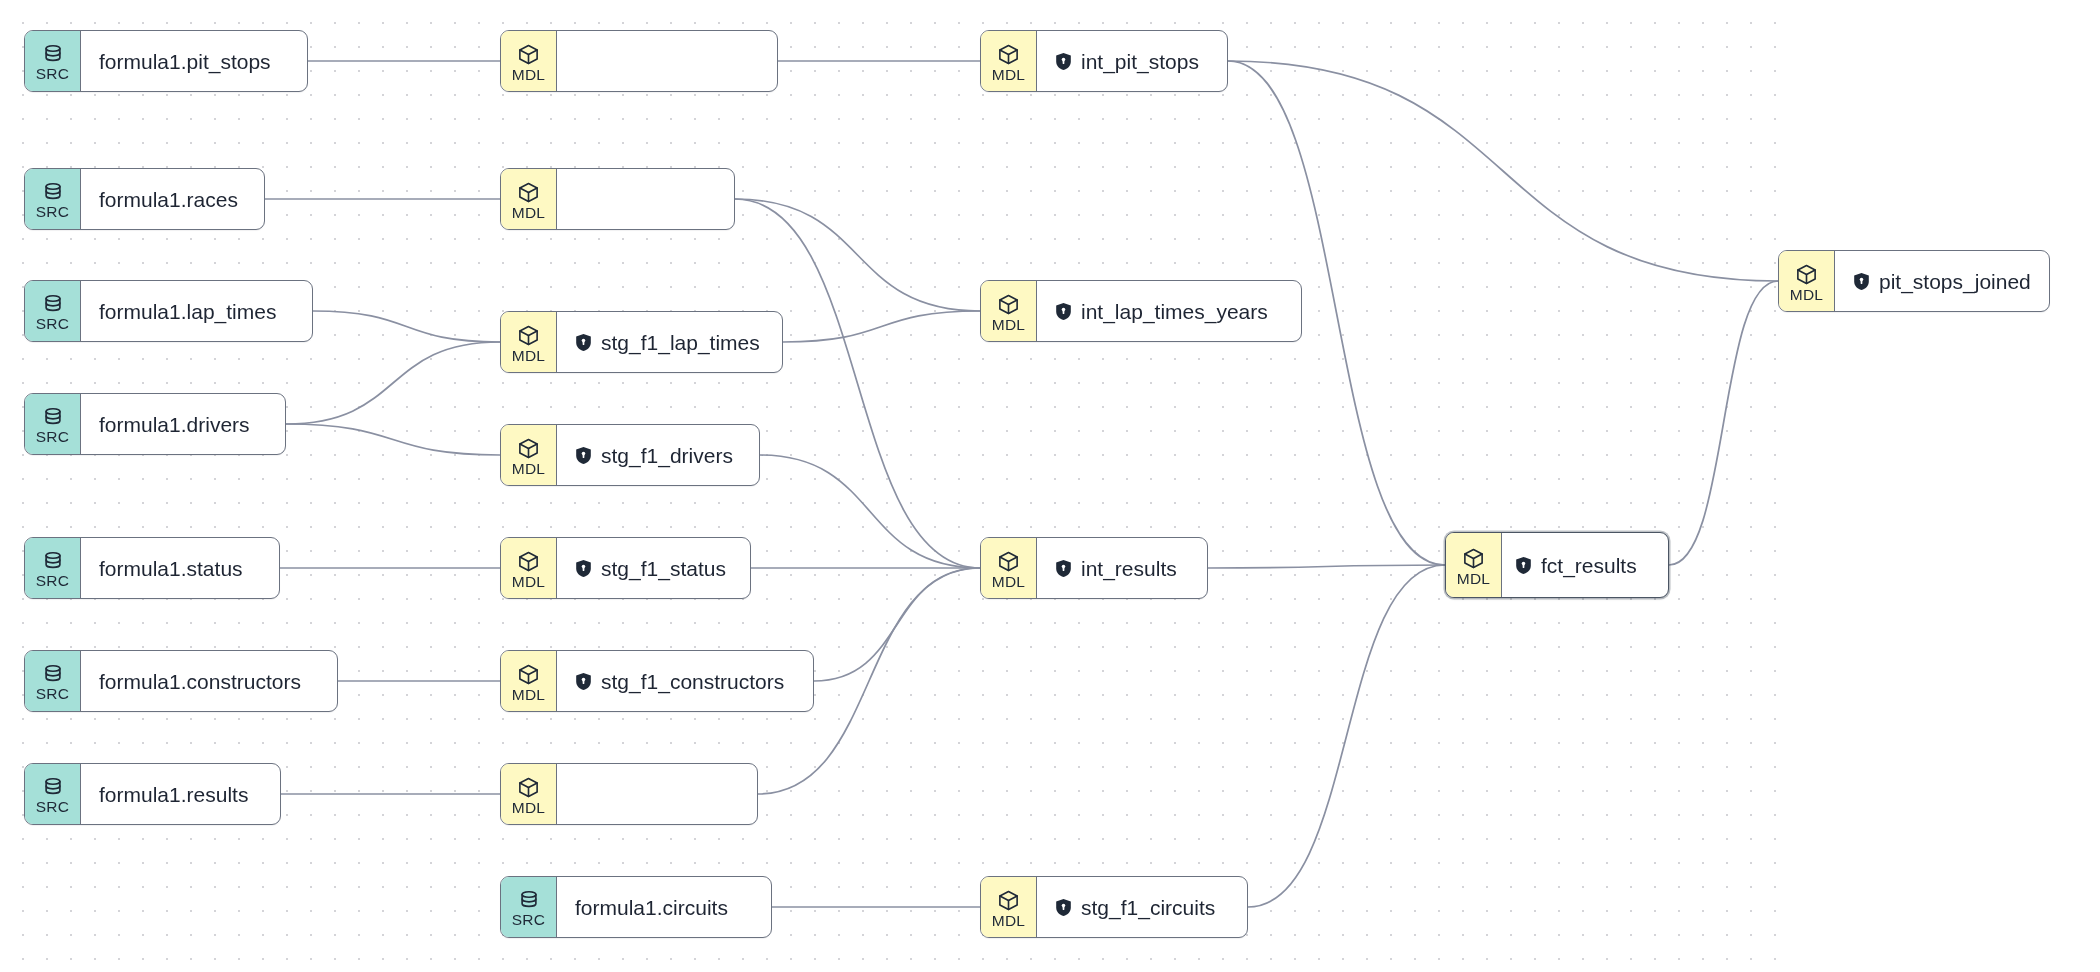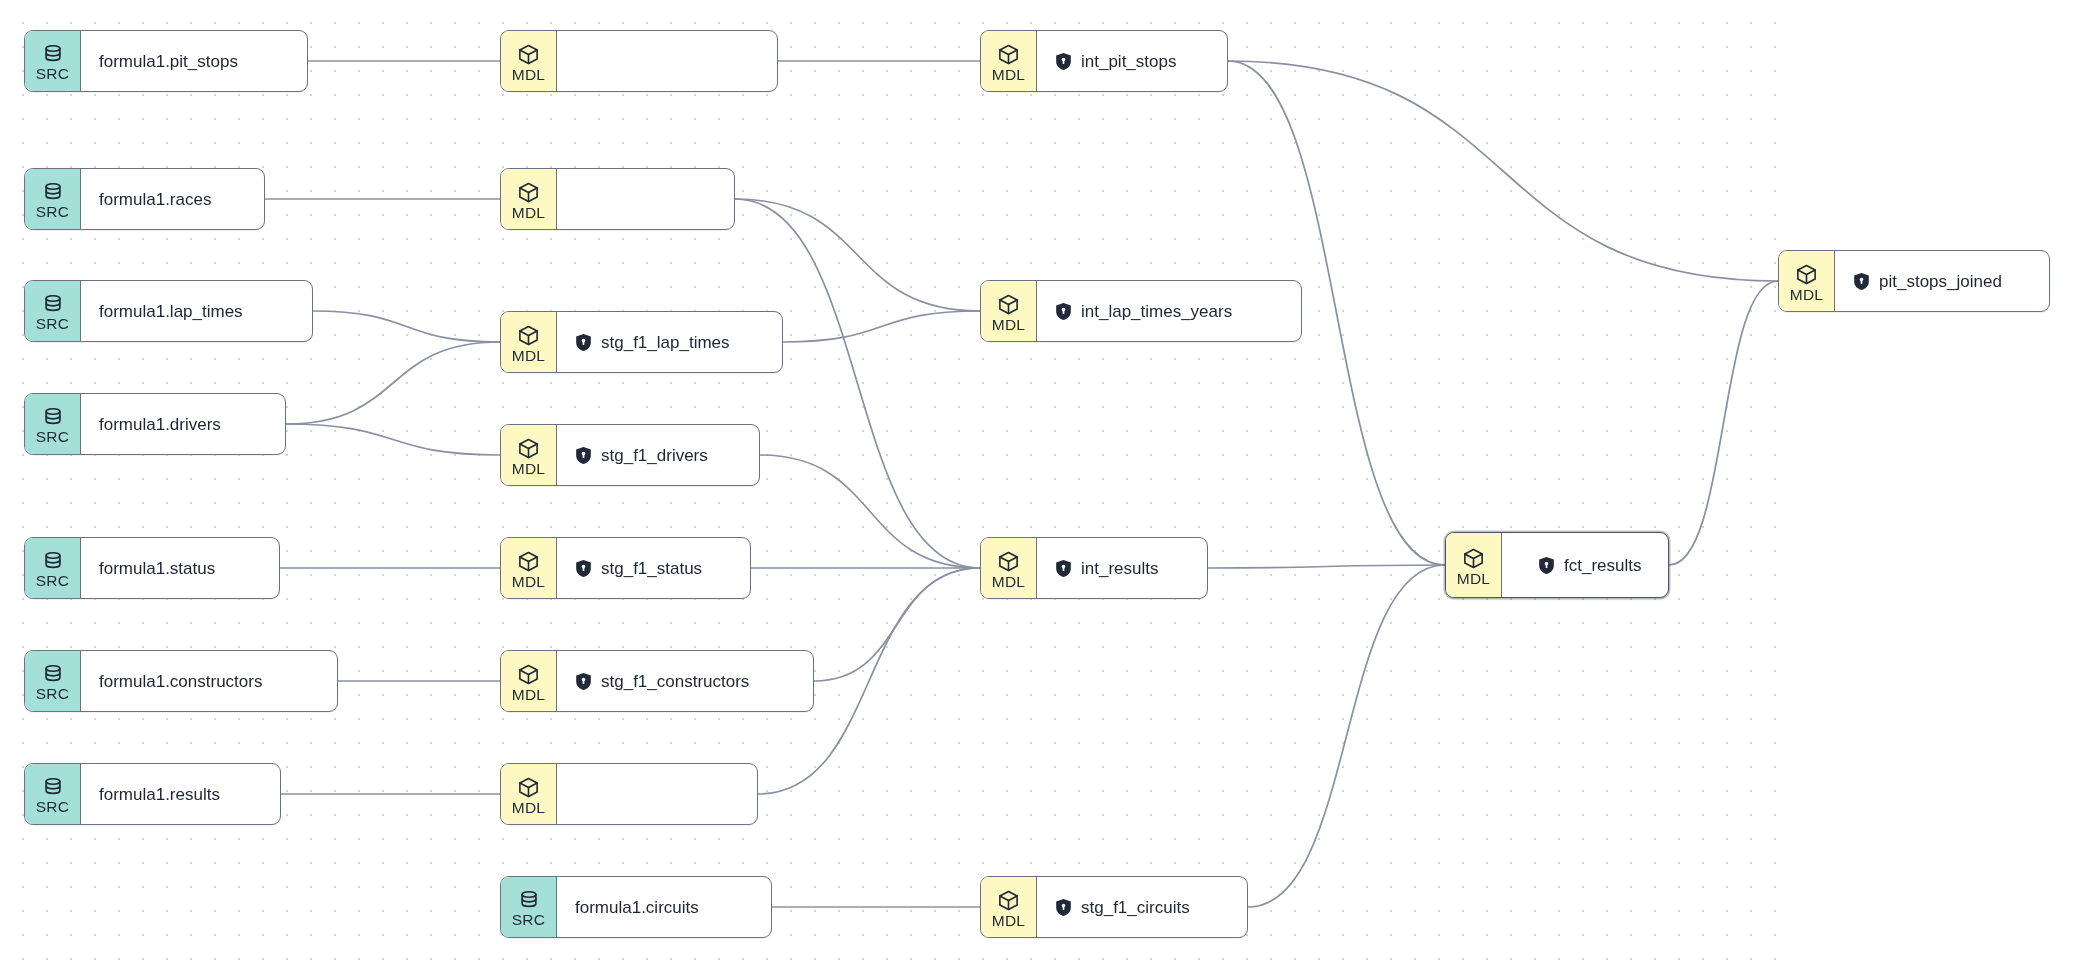--- a/index.html
+++ b/index.html
@@ -61,23 +61,23 @@
     color: #1f2937;
     letter-spacing: .2px;
   }
   .body {
     display: flex;
     align-items: center;
     gap: 9px;
     padding: 0 20px 0 18px;
     white-space: nowrap;
   }
-  .node.sel .body { padding: 0 22px 0 36px; }
+  .node.sel .body { padding: 0 22px 0 13px; }
   .label {
-    font-size: 17px;
+    font-size: 21px;
     color: #1e2533;
     line-height: 1;
   }
   .shield { display: block; flex: 0 0 auto; }
 </style>
 </head>
 <body>
 
 <div id="canvas">
   <svg id="edges">

